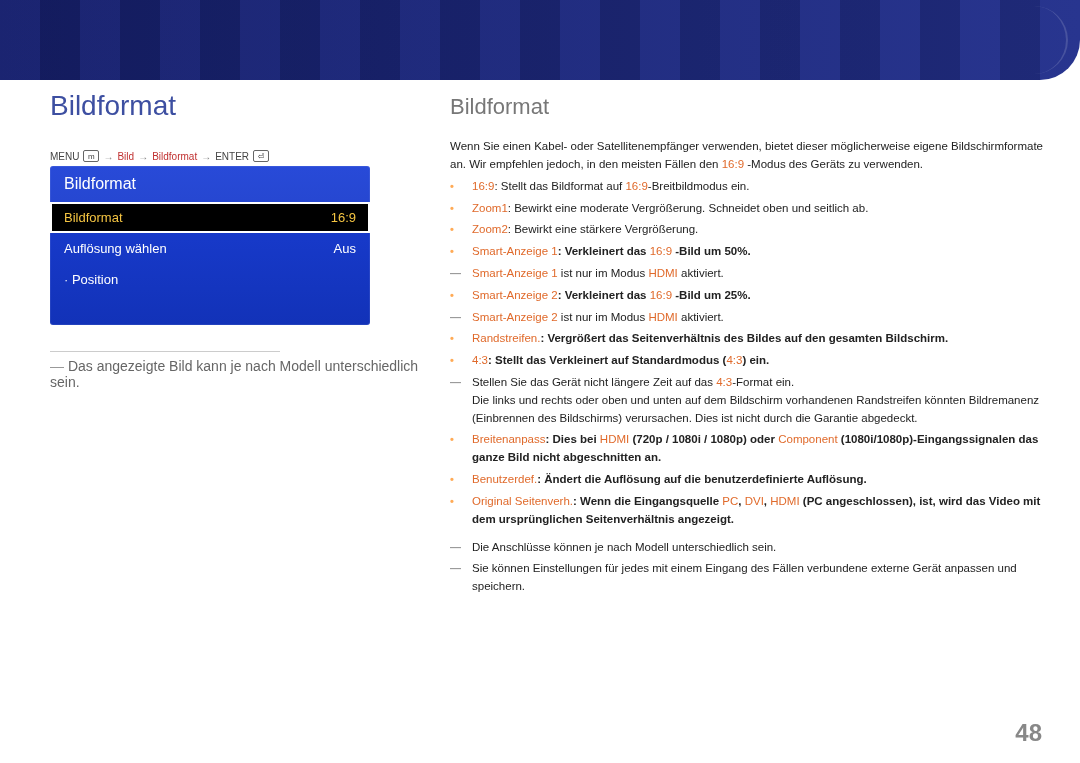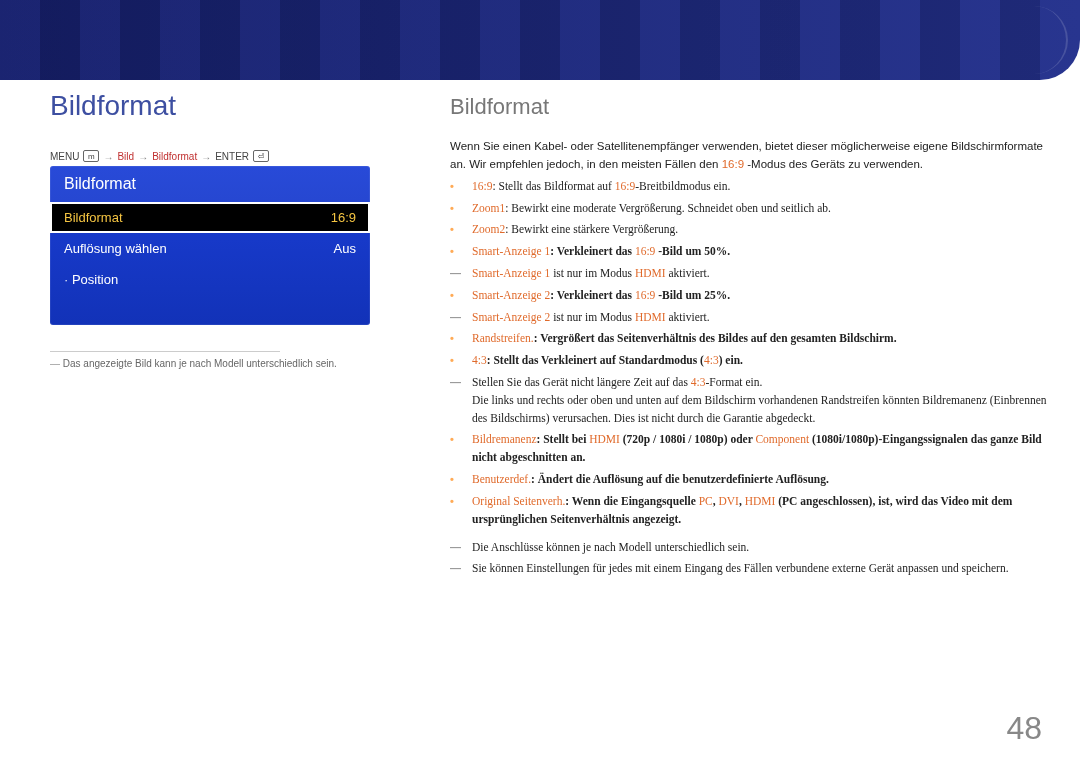--- a/index.html
+++ b/index.html
@@ -89,36 +89,36 @@
     outline: 2px solid #fff;
     outline-offset: -2px;
   }
   .osd-row .label { }
   .osd-row .value { }
   .osd-row.sub .label::before { content: "· "; opacity:0.9; }
   .footnote-divider {
     border: 0; border-top: 1px solid #ccc;
     margin: 26px 0 6px 0; width: 230px;
   }
-  .footnote { font-size: 10px; color: #666; }
+  .footnote { font-size: 14px; color: #666; }
   .footnote::before { content: "― "; color:#999; }
   .right-col p { margin-bottom: 4px; }
   .bullet { display:flex; gap:6px; margin-bottom:4px; }
   .bullet .mark {
     flex:0 0 auto; font-size:11px; color:#ffaa55; font-weight:bold;
     width:16px;
   }
   .bullet.dash .mark { color:#999; }
-  .bullet .body { flex:1;font-family:Liberation Serif, serif; }
+  .bullet .body { flex:1; }
   .hl { color: #e06a2b; }
   .bold { font-weight:700; }
   .page-num {
     position:absolute;
     right: 38px; bottom: 16px;
-    font-size: 32px; color:#888; font-weight:400;
+    font-size: 24px; color:#888; font-weight:700;
   }
 </style>
 </head>
 <body>
 
 <div class="chapter-banner">
   <div class="chapter-curve"></div>
 </div>
 
 <div class="content">
@@ -203,21 +203,21 @@
         <span class="mark">•</span>
         <span class="body"><span class="hl">4:3</span><span class="bold">: Stellt das Verkleinert auf Standardmodus (</span><span class="hl">4:3</span><span class="bold">) ein.</span></span>
       </div>
     <div class="bullet dash">
         <span class="mark">―</span>
         <span class="body"><span>Stellen Sie das Gerät nicht längere Zeit auf das </span><span class="hl">4:3</span><span style="white-space:pre-line">-Format ein.
 Die links und rechts oder oben und unten auf dem Bildschirm vorhandenen Randstreifen könnten Bildremanenz (Einbrennen des Bildschirms) verursachen. Dies ist nicht durch die Garantie abgedeckt.</span></span>
       </div>
     <div class="bullet">
         <span class="mark">•</span>
-        <span class="body"><span class="hl">Bildremanenz</span><span class="bold">: Stellt bei </span><span class="hl">HDMI</span><span class="bold"> (720p / 1080i / 1080p) oder </span><span class="hl">Component</span><span class="bold"> (1080i/1080p)-Eingangssignalen das ganze Bild nicht abgeschnitten an.</span></span>
+        <span class="body"><span class="hl">Breitenanpass</span><span class="bold">: Dies bei </span><span class="hl">HDMI</span><span class="bold"> (720p / 1080i / 1080p) oder </span><span class="hl">Component</span><span class="bold"> (1080i/1080p)-Eingangssignalen das ganze Bild nicht abgeschnitten an.</span></span>
       </div>
     <div class="bullet">
         <span class="mark">•</span>
         <span class="body"><span class="hl">Benutzerdef.</span><span class="bold">: Ändert die Auflösung auf die benutzerdefinierte Auflösung.</span></span>
       </div>
     <div class="bullet">
         <span class="mark">•</span>
         <span class="body"><span class="hl">Original Seitenverh.</span><span class="bold">: Wenn die Eingangsquelle </span><span class="hl">PC</span><span class="bold">, </span><span class="hl">DVI</span><span class="bold">, </span><span class="hl">HDMI</span><span class="bold"> (PC angeschlossen), ist, wird das Video mit dem ursprünglichen Seitenverhältnis angezeigt.</span></span>
       </div>
 

